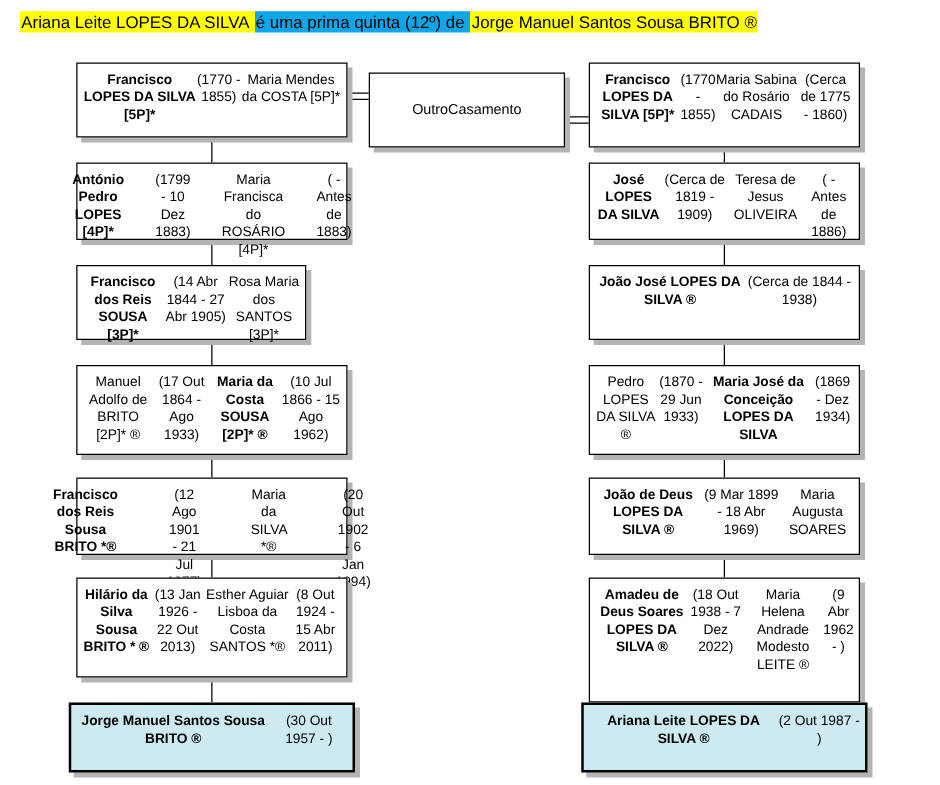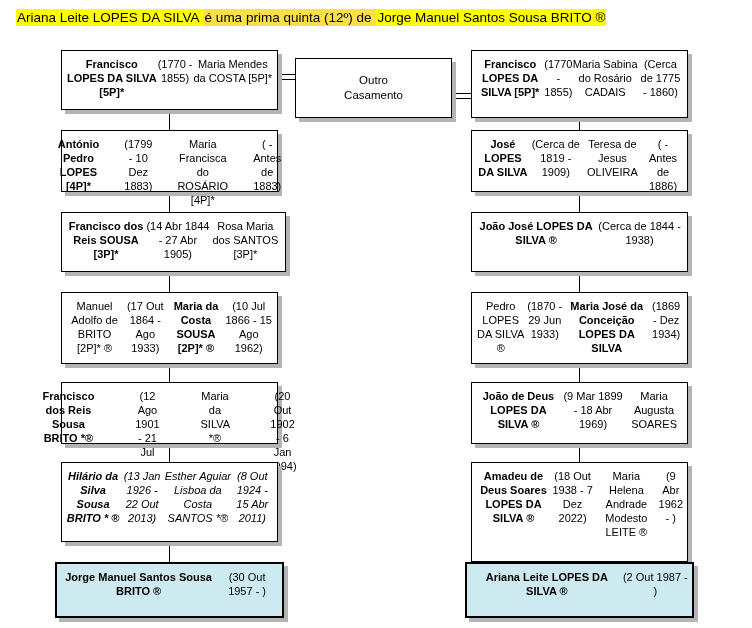--- a/index.html
+++ b/index.html
@@ -22,21 +22,21 @@
     left: 16px;
     top: 8px;
     height: 19px;
     white-space: nowrap;
     font-size: 13.5px;
     line-height: 19px;
     color: #000;
   }
   .banner span { padding: 1px 1px; }
   .hl-yellow { background: #ffff00; }
-  .hl-cyan   { background: #fde047; }
+  .hl-cyan   { background: #0ea5e9; }
 
   
   .box {
     position: absolute;
     background: #ffffff;
     border: 1.5px solid #000000;
     box-shadow: 4px 4px 0 0 #b4b4b4;
     text-align: center;
     padding: 6px 4px 4px 4px;
     font-size: 11px;
@@ -56,21 +56,21 @@
   
   .notebox {
     position: absolute;
     background: #ffffff;
     border: 1.5px solid #000000;
     box-shadow: 4px 4px 0 0 #b4b4b4;
     text-align: center;
     font-size: 11.5px;
     line-height: 15px;
     display: flex;
-    flex-direction: column;
+    flex-direction: row;
     justify-content: center;
     align-items: center;
     color: #000;
   }
 
   
   .vline {
     position: absolute;
     width: 1px;
     background: #000000;
@@ -121,41 +121,41 @@
     <span class="ln">Maria Mendes da COSTA [5P]*</span>
   </div>
 
   <div class="box" style="left:61px; top:130px; width:217px; height:62px;gap:25px;">
     <span class="ln b">António Pedro LOPES [4P]*</span>
     <span class="ln">(1799 - 10 Dez 1883)</span>
     <span class="ln">Maria Francisca do ROSÁRIO [4P]*</span>
     <span class="ln">(            - Antes de 1883)</span>
   </div>
 
-  <div class="box" style="left:61px; top:212px; width:225px; height:60px;">
+  <div class="box" style="left:61px; top:212px; width:184px; height:60px;">
     <span class="ln b">Francisco dos Reis SOUSA [3P]*</span>
     <span class="ln">(14 Abr 1844 - 27 Abr 1905)</span>
     <span class="ln">Rosa Maria dos SANTOS [3P]*</span>
   </div>
 
   <div class="box" style="left:61px; top:292px; width:217px; height:72px;">
     <span class="ln">Manuel Adolfo de BRITO [2P]* ®</span>
     <span class="ln">(17 Out 1864 - Ago 1933)</span>
     <span class="ln b">Maria da Costa SOUSA [2P]* ®</span>
     <span class="ln">(10 Jul 1866 - 15 Ago 1962)</span>
   </div>
 
   <div class="box" style="left:61px; top:382px; width:217px; height:62px;gap:39px;">
     <span class="ln b">Francisco dos Reis Sousa BRITO *®</span>
     <span class="ln">(12 Ago 1901 - 21 Jul 1977)</span>
     <span class="ln">Maria da SILVA *®</span>
     <span class="ln">(20 Out 1902 - 6 Jan 1994)</span>
   </div>
 
-  <div class="box" style="left:61px; top:462px; width:217px; height:80px;font-style:italic;">
+  <div class="box" style="left:61px; top:462px; width:217px; height:80px;">
     <span class="ln b">Hilário da Silva Sousa BRITO * ®</span>
     <span class="ln">(13 Jan 1926 - 22 Out 2013)</span>
     <span class="ln">Esther Aguiar Lisboa da Costa SANTOS *®</span>
     <span class="ln">(8 Out 1924 - 15 Abr 2011)</span>
   </div>
 
   <div class="box highlight" style="left:55px; top:562px; width:229px; height:56px;">
     <span class="ln b">Jorge Manuel Santos Sousa BRITO ®</span>
     <span class="ln">(30 Out 1957 -            )</span>
   </div>

